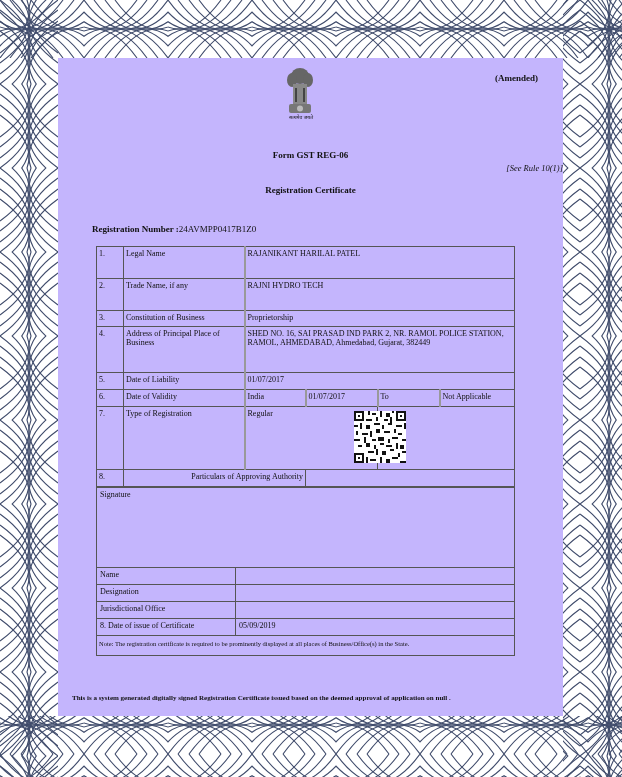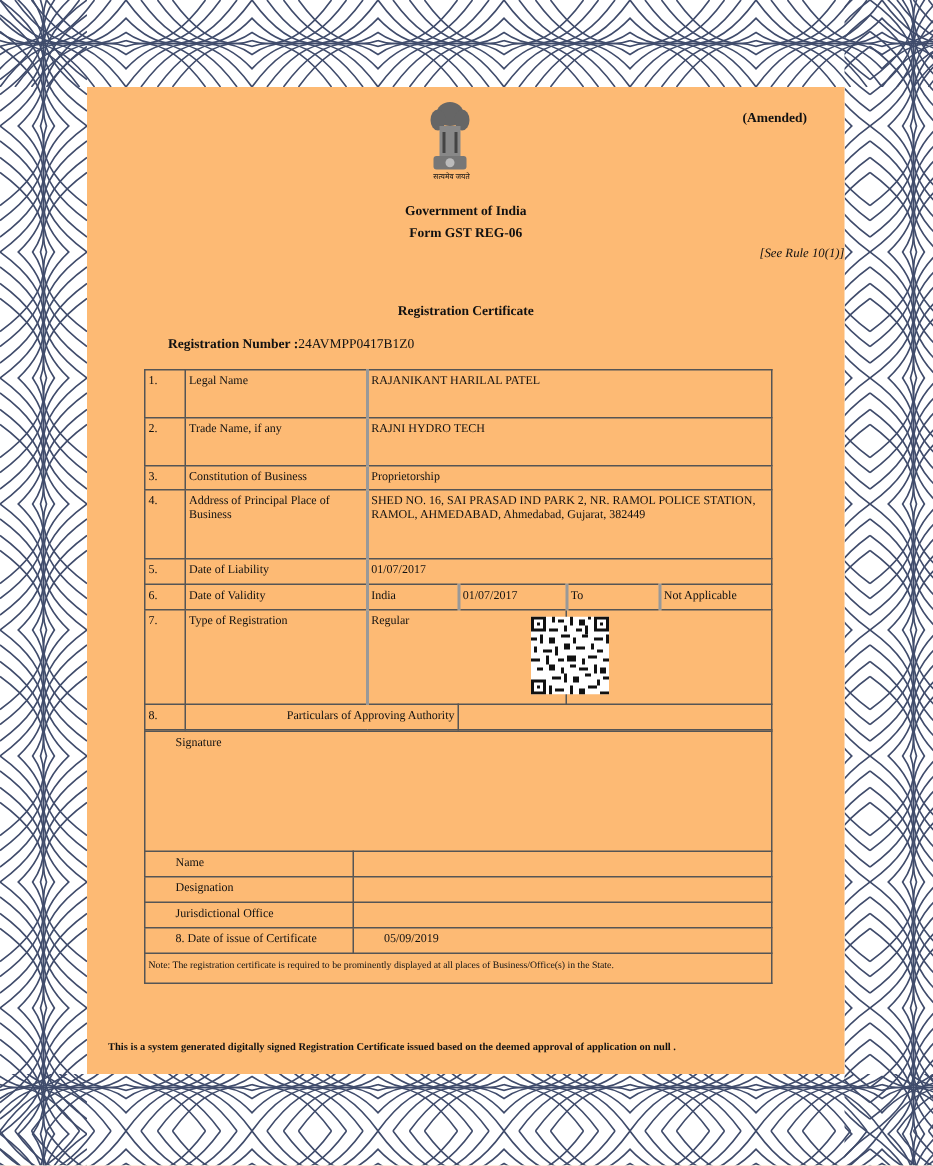--- a/index.html
+++ b/index.html
@@ -4,51 +4,51 @@
 <style>
   * { box-sizing: border-box; margin: 0; padding: 0; }
   html, body { width: 622px; height: 777px; overflow: hidden; background: #fff; }
   body { position: relative; font-family: "Liberation Serif", serif; color: #111; }
 
   .border-wrap { position: absolute; left: 0; top: 0; width: 622px; height: 777px; }
   .border-wrap svg { position: absolute; left: 0; top: 0; }
 
   .page {
     position: absolute; left: 58px; top: 58px; width: 505px; height: 658px;
-    background: #fdba74;
+    background: #c4b5fd;
     text-decoration: underline;
   }
 
   .amended { position: absolute; left: 437px; top: 15px; font-size: 9px; font-weight: bold; }
 
   .emblem { position: absolute; left: 225px; top: 8px; width: 34px; height: 56px; }
   .emblem-caption { position: absolute; left: 220px; top: 56px; width: 46px; text-align: center; font-size: 5px; }
 
   .hdr { position: absolute; left: 0; width: 505px; text-align: center; font-size: 9px; }
   .hdr.bold { font-weight: bold; }
   .hdr.ital { font-style: italic; font-size: 8.5px; }
 
-  .regno { position: absolute; left: 54px; top: 166px; font-size: 9px; }
+  .regno { position: absolute; left: 34px; top: 166px; font-size: 9px; }
   .regno b { font-weight: bold; }
 
   table.cert {
     position: absolute; left: 38px; top: 188px; width: 418px;
     border-collapse: collapse; font-size: 8px; table-layout: fixed;
   }
   table.cert td {
     border: 1px solid #555; vertical-align: top; padding: 2px 2px; line-height: 9px;
   }
   table.cert td.val { border-left: 2px solid #999; margin-left: 40px; }
   .qr { display: block; margin: 2px 0 0 0; }
 
   table.sig {
     position: absolute; left: 38px; top: 429px; width: 418px;
     border-collapse: collapse; font-size: 8px; table-layout: fixed;
   }
-  table.sig td { border: 1px solid #555; vertical-align: top; padding: 2px 20px; line-height: 9px; }
+  table.sig td { border: 1px solid #555; vertical-align: top; padding: 2px 3px; line-height: 9px; }
   table.sig td.note { font-size: 6.5px; padding: 3px 2px; }
 
   .footer-note { position: absolute; left: 14px; top: 636px; font-size: 7px; font-weight: bold; }
 </style>
 </head>
 <body>
 
 <div class="border-wrap">
   <svg width="622" height="777" viewBox="0 0 622 777" xmlns="http://www.w3.org/2000/svg">
     <defs>
@@ -108,24 +108,23 @@
       <ellipse cx="25" cy="14" rx="5" ry="7"></ellipse>
       <rect x="10" y="18" width="14" height="20" fill="#888"></rect>
       <rect x="12" y="22" width="2" height="14" fill="#444"></rect>
       <rect x="20" y="22" width="2" height="14" fill="#444"></rect>
       <rect x="6" y="38" width="22" height="9" rx="2" fill="#777"></rect>
       <circle cx="17" cy="42.5" r="3" fill="#bbb"></circle>
     </g>
   </svg>
   <div class="emblem-caption">सत्यमेव जयते</div>
 
-  <div class="hdr bold" style="top:77px;">Government of India</div>
   <div class="hdr bold" style="top:92px;">Form GST REG-06</div>
   <div class="hdr ital" style="top:105px;text-align:right;">[See Rule 10(1)]</div>
-  <div class="hdr bold" style="top:144px;text-align:center;">Registration Certificate</div>
+  <div class="hdr bold" style="top:127px;text-align:center;">Registration Certificate</div>
 
   <div class="regno">
     <b>Registration Number :</b><span>24AVMPP0417B1Z0</span>
   </div>
 
   <table class="cert">
     <colgroup>
       <col style="width:27px">
         <col style="width:121px">
         <col style="width:61px">

